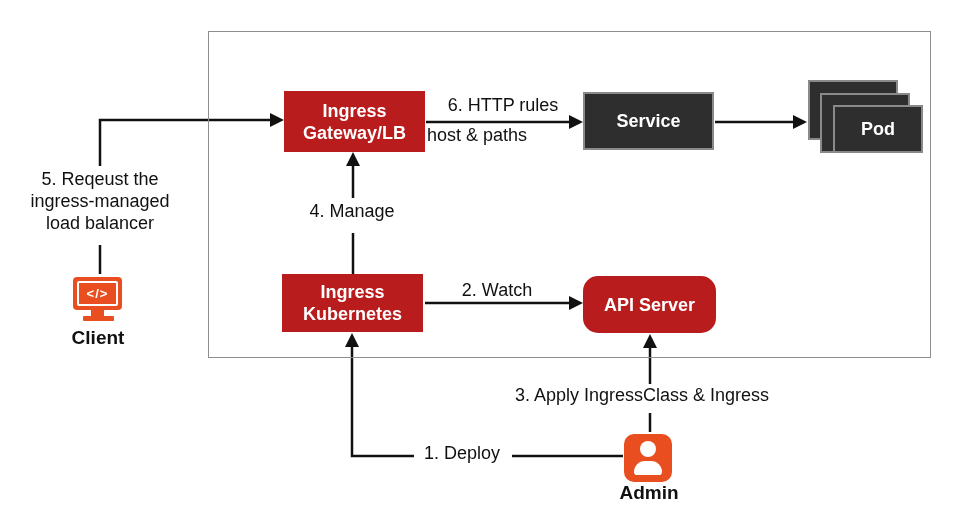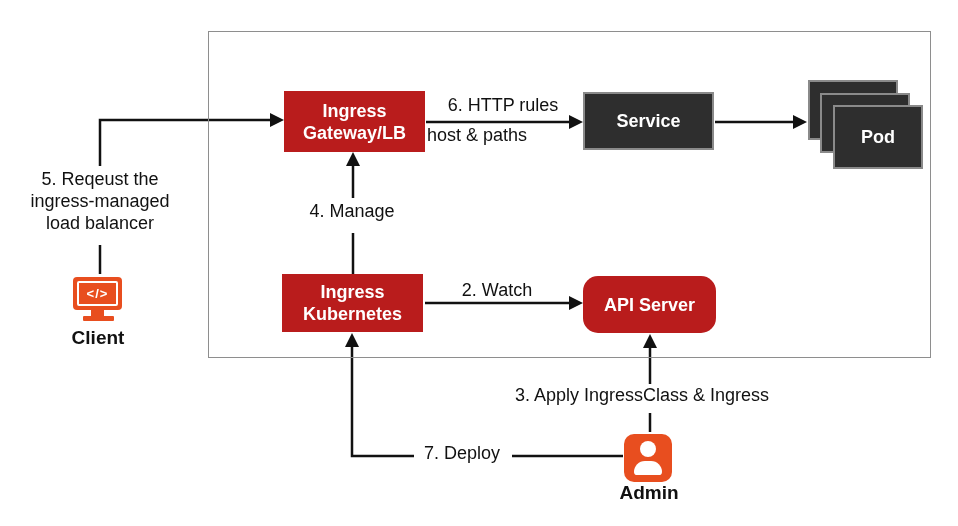--- a/index.html
+++ b/index.html
@@ -27,21 +27,21 @@
   .orange { background:#b91c1c; }
   .dark   { background:#2E2E2E; border:2px solid #8a8a8a; }
 
   .node-gateway    { left:284px; top:91px;  width:141px; height:61px; }
   .node-service    { left:583px; top:92px;  width:131px; height:58px; }
   .node-controller { left:282px; top:274px; width:141px; height:58px; }
   .node-api        { left:583px; top:276px; width:133px; height:57px;border-radius:15px; }
 
   .pod-back  { left:808px; top:80px;  width:90px; height:60px; }
   .pod-mid   { left:820px; top:93px;  width:90px; height:60px; }
-  .pod-front { left:833px; top:105px; width:90px; height:64px; }
+  .pod-front { left:833px; top:105px; width:90px; height:48px; }
 
   
   .lbl {
     position:absolute; font-size:18px; white-space:nowrap;
     transform:translateX(-50%); text-align:center;
   }
   .lbl-http1  { left:503px; top:95px;  }
   .lbl-http2  { left:477px; top:125px; }
   .lbl-watch  { left:497px; top:280px; }
   .lbl-manage { left:352px; top:201px; }
@@ -140,21 +140,21 @@
   </div>
 
   <div class="node orange node-api">
     <span>API Server</span>
   </div>
 
   <div class="lbl lbl-http1">6. HTTP rules</div>
   <div class="lbl lbl-http2">host &amp; paths</div>
   <div class="lbl lbl-watch">2. Watch</div>
   <div class="lbl lbl-manage">4. Manage</div>
-  <div class="lbl lbl-deploy">7. Deploy</div>
+  <div class="lbl lbl-deploy">1. Deploy</div>
   <div class="lbl lbl-apply">3. Apply IngressClass &amp; Ingress</div>
 
   <div class="lbl lbl-request">
     <div>5. Reqeust the</div>
     <div>ingress-managed</div>
     <div>load balancer</div>
   </div>
 
   <div class="monitor-screen">
     <div class="monitor-inner">&lt;/&gt;</div>

